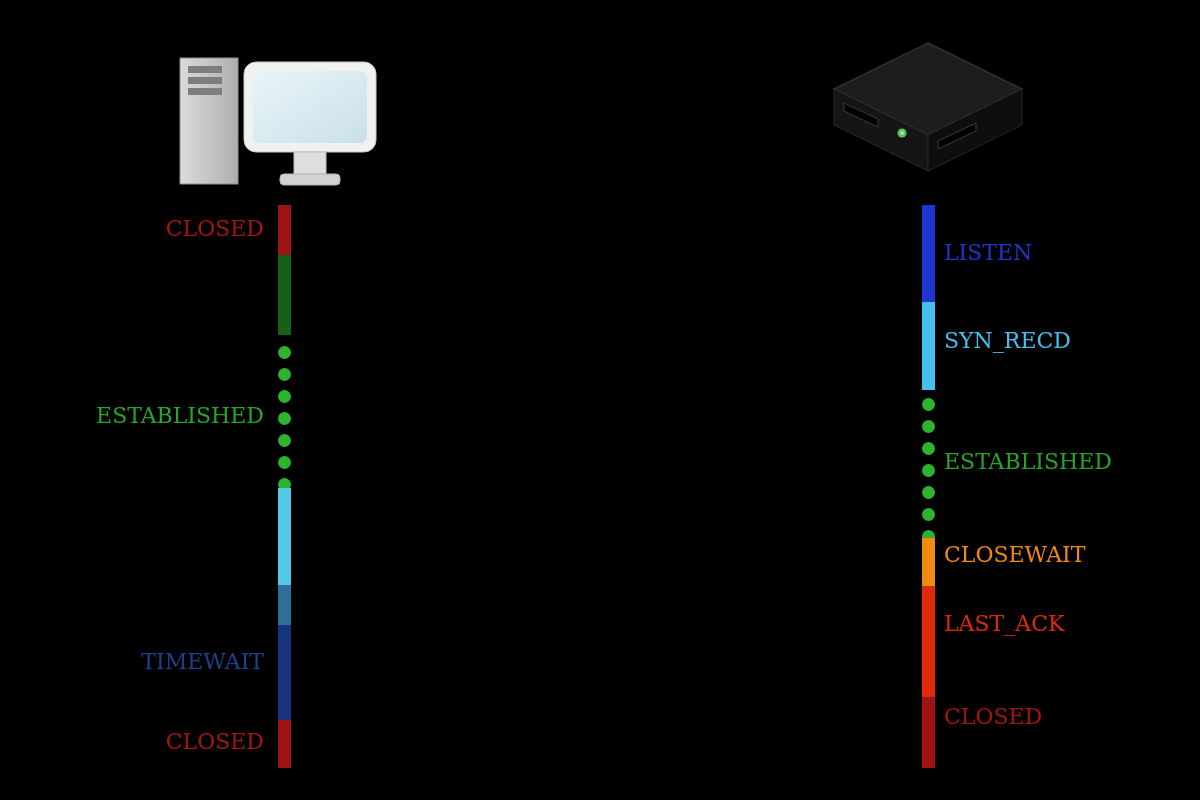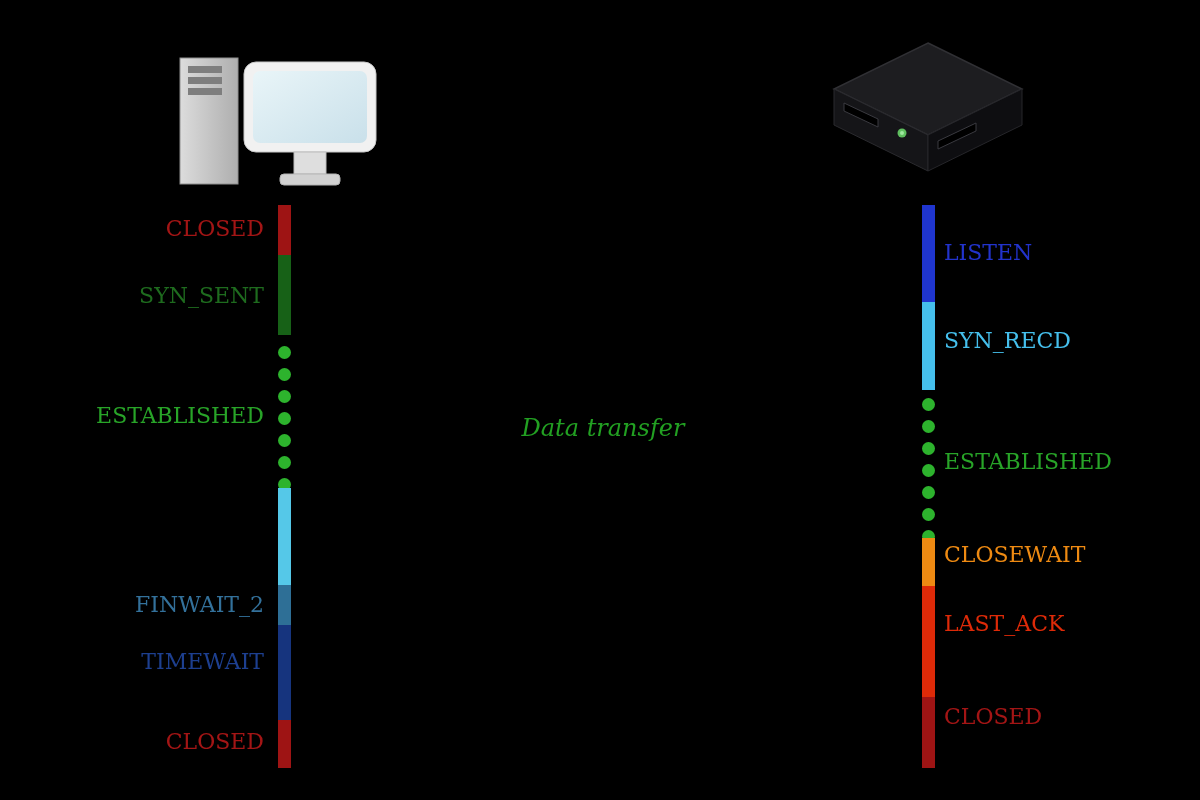--- a/index.html
+++ b/index.html
@@ -66,46 +66,39 @@
       <polygon points="102,8 196,54 102,100 8,54" fill="#1d1d20" stroke="#303034" stroke-width="1.5"></polygon>
       <polygon points="8,54 102,100 102,136 8,90" fill="#151518" stroke="#2a2a2e" stroke-width="1"></polygon>
       <polygon points="102,100 196,54 196,90 102,136" fill="#0e0e11" stroke="#26262a" stroke-width="1"></polygon>
       <polygon points="18,68 52,84 52,92 18,76" fill="#000" stroke="#3a3a40" stroke-width="1"></polygon>
       <polygon points="112,106 150,88 150,96 112,114" fill="#000" stroke="#3a3a40" stroke-width="1"></polygon>
       <circle cx="76" cy="98" r="4.5" fill="#5fbf5f"></circle>
       <circle cx="76" cy="98" r="2" fill="#9fe89f"></circle>
     </svg>
   </div>
 
-  <div class="center-label" style="color: rgb(34, 160, 34);">Data transfer</div>
 
 <div class="seg" style="left: 278px; top: 205px; width: 13px; height: 50px; background: rgb(158, 20, 20);"></div>
     <div class="seg" style="left: 278px; top: 255px; width: 13px; height: 80px; background: rgb(23, 97, 23);"></div>
     <div class="dot" style="left: 278px; top: 345.5px; width: 13px; height: 13px; background: rgb(45, 179, 45);"></div>
     <div class="dot" style="left: 278px; top: 367.5px; width: 13px; height: 13px; background: rgb(45, 179, 45);"></div>
     <div class="dot" style="left: 278px; top: 389.5px; width: 13px; height: 13px; background: rgb(45, 179, 45);"></div>
     <div class="dot" style="left: 278px; top: 411.5px; width: 13px; height: 13px; background: rgb(45, 179, 45);"></div>
     <div class="dot" style="left: 278px; top: 433.5px; width: 13px; height: 13px; background: rgb(45, 179, 45);"></div>
     <div class="dot" style="left: 278px; top: 455.5px; width: 13px; height: 13px; background: rgb(45, 179, 45);"></div>
     <div class="dot" style="left: 278px; top: 477.5px; width: 13px; height: 13px; background: rgb(45, 179, 45);"></div>
     <div class="seg" style="left: 278px; top: 488px; width: 13px; height: 97px; background: rgb(85, 200, 232);"></div>
     <div class="seg" style="left: 278px; top: 585px; width: 13px; height: 40px; background: rgb(46, 111, 150);"></div>
     <div class="seg" style="left: 278px; top: 625px; width: 13px; height: 95px; background: rgb(22, 52, 126);"></div>
     <div class="seg" style="left: 278px; top: 720px; width: 13px; height: 48px; background: rgb(158, 20, 20);"></div>
     <div class="state-label" style="top: 215px; color: rgb(163, 21, 21); left: 4px; width: 260px; text-align: right;">
       <div>CLOSED</div>
     </div>
-    <div class="state-label" style="top: 282px; color: rgb(30, 107, 30); left: 4px; width: 260px; text-align: right;">
-      <div>SYN_SENT</div>
-    </div>
     <div class="state-label" style="top: 402px; color: rgb(40, 164, 40); left: 4px; width: 260px; text-align: right;">
       <div>ESTABLISHED</div>
-    </div>
-    <div class="state-label" style="top: 591px; color: rgb(51, 113, 155); left: 4px; width: 260px; text-align: right;">
-      <div>FINWAIT_2</div>
     </div>
     <div class="state-label" style="top: 648px; color: rgb(29, 63, 143); left: 4px; width: 260px; text-align: right;">
       <div>TIMEWAIT</div>
     </div>
     <div class="state-label" style="top: 728px; color: rgb(163, 21, 21); left: 4px; width: 260px; text-align: right;">
       <div>CLOSED</div>
     </div>
     <div class="seg" style="left: 922px; top: 205px; width: 13px; height: 97px; background: rgb(31, 53, 207);"></div>
     <div class="seg" style="left: 922px; top: 302px; width: 13px; height: 88px; background: rgb(69, 191, 236);"></div>
     <div class="dot" style="left: 922px; top: 397.5px; width: 13px; height: 13px; background: rgb(45, 179, 45);"></div>

